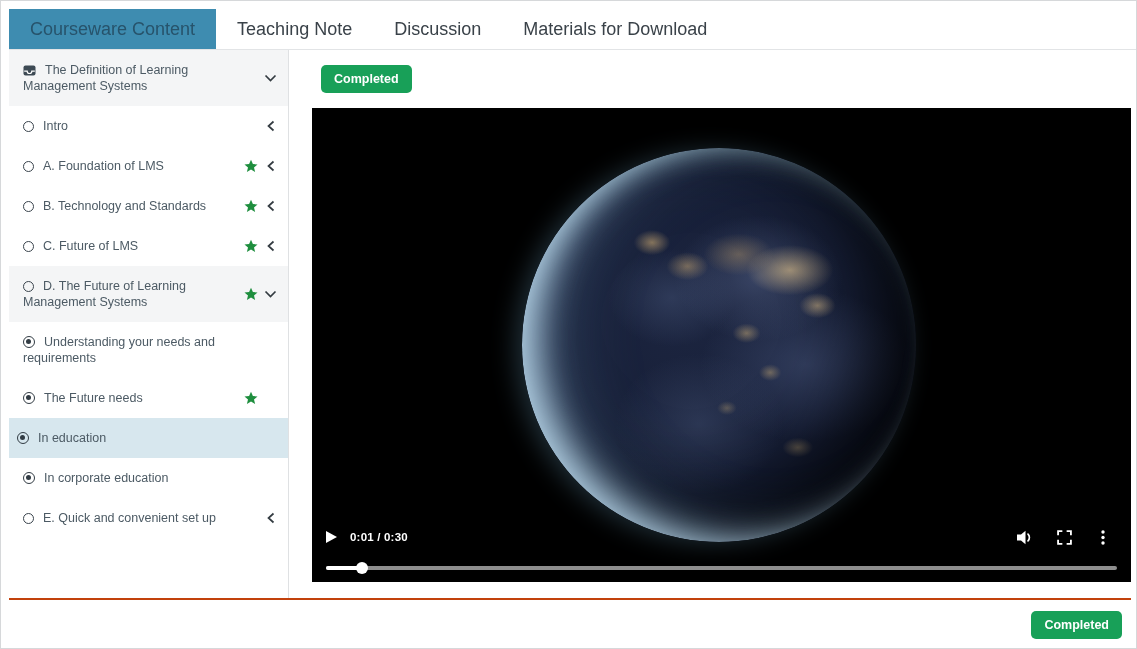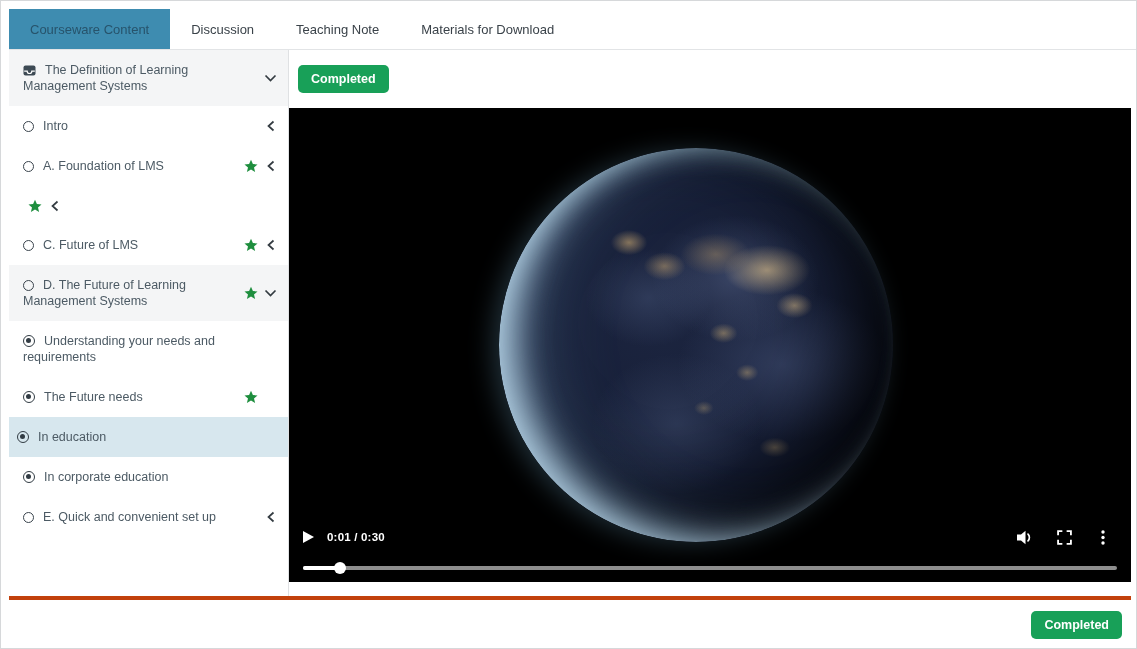--- a/index.html
+++ b/index.html
@@ -9,30 +9,30 @@
     color:#4c5a64;position:relative;overflow:hidden;
     border:1px solid #d6d8da;box-sizing:border-box;
   }
   
   .tabbar{
     display:flex;align-items:stretch;height:40px;margin:8px 0 0 8px;
     border-bottom:1px solid #e2e4e6;
   }
   .tab{
     display:flex;align-items:center;padding:0 21px;cursor:pointer;
-    font-size:13px;color:#3a4249;white-space:nowrap;
+    font-size:18px;color:#3a4249;white-space:nowrap;
   }
   .tab.active{
     background:var(--active_tab_bg,#3e8cb0);
     color:var(--active_tab_text,#27536b);
   }
   
   .content{
     display:flex;margin:0 5px 0 8px;height:550px;
-    border-bottom:4px solid #c2410c;box-sizing:border-box;
+    border-bottom:2px solid #c2410c;box-sizing:border-box;gap:23px;
   }
   .sidebar{
     width:280px;flex:0 0 280px;border-right:1px solid #dfe1e3;
     box-sizing:border-box;overflow:hidden;background:#fff;
   }
   .main{flex:1;display:flex;flex-direction:column;background:#fff;min-width:0;}
   
   .sb-row{display:flex;align-items:center;padding:12px 10px 12px 14px;cursor:pointer;line-height:16px;font-size:12.5px;color:var(--sidebar_text,#4c5a64);}
   .sb-row.bg-chapter{background:var(--chapter_row_bg,#f4f5f6);}
   .sb-row.bg-selected{background:var(--selected_row_bg,#d7e7ee);padding-left:8px;}
@@ -95,25 +95,25 @@
 </style>
 </head>
 <body>
 
 <div class="tabbar" id="tabbar">
   <div class="tab active">
     <span class="tab-label">Courseware Content</span>
   </div>
 
   <div class="tab">
+    <span class="tab-label">Teaching Note</span>
+  </div>
+
+  <div class="tab">
     <span class="tab-label">Discussion</span>
-  </div>
-
-  <div class="tab">
-    <span class="tab-label">Teaching Note</span>
   </div>
 
   <div class="tab">
     <span class="tab-label">Materials for Download</span>
   </div>
 </div>
 
 <div class="content">
   <aside class="sidebar" id="sidebar">
   <div class="sb-row bg-chapter">
@@ -170,20 +170,23 @@
       <span class="chev-slot">
         <svg class="chev-left" width="12" height="14" viewBox="0 0 12 14">
           <polyline points="8.5,2.5 3.5,7 8.5,11.5" stroke="#333b41" stroke-width="1.7" fill="none"></polyline>
         </svg>
 
       </span>
     </div>
   </div>
 
   <div class="sb-row">
+    <div class="sb-text">
+      <span class="sb-icon icon-circle"></span><span class="sb-label">B. Technology and Standards</span>
+    </div>
     <div class="sb-right">
       <span class="star-slot" style="color: rgb(30, 142, 62);">
         <svg width="14" height="14" viewBox="0 0 14 14">
           <polygon points="7,0.8 8.9,5.1 13.5,5.5 10,8.6 11.1,13.1 7,10.6 2.9,13.1 4,8.6 0.5,5.5 5.1,5.1" fill="currentColor"></polygon>
         </svg>
       </span>
       <span class="chev-slot">
         <svg class="chev-left" width="12" height="14" viewBox="0 0 12 14">
           <polyline points="8.5,2.5 3.5,7 8.5,11.5" stroke="#333b41" stroke-width="1.7" fill="none"></polyline>
         </svg>

